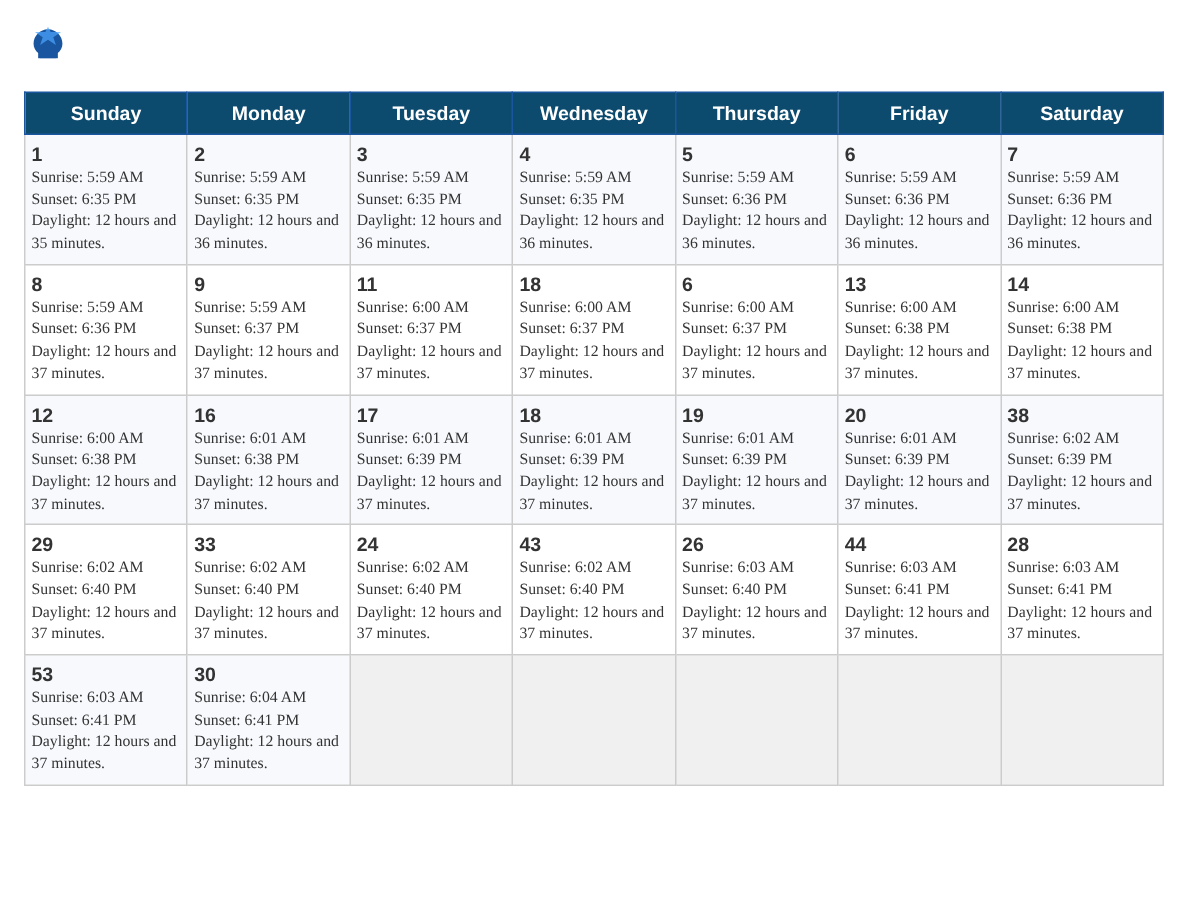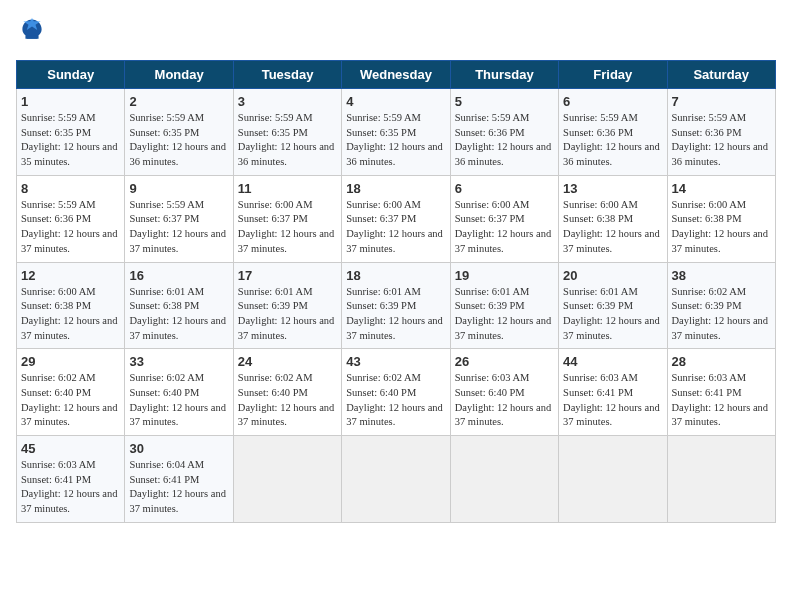--- a/index.html
+++ b/index.html
@@ -354,21 +354,21 @@
         <span class="day-num">28</span>
         <div class="day-info">
           Sunrise: 6:03 AM<br>
           Sunset: 6:41 PM<br>
           Daylight: 12 hours and 37 minutes.
         </div>
       </td>
       </tr>
       <tr>
         <td>
-        <span class="day-num">45</span>
+        <span class="day-num">53</span>
         <div class="day-info">
           Sunrise: 6:03 AM<br>
           Sunset: 6:41 PM<br>
           Daylight: 12 hours and 37 minutes.
         </div>
       </td>
         <td>
         <span class="day-num">30</span>
         <div class="day-info">
           Sunrise: 6:04 AM<br>

